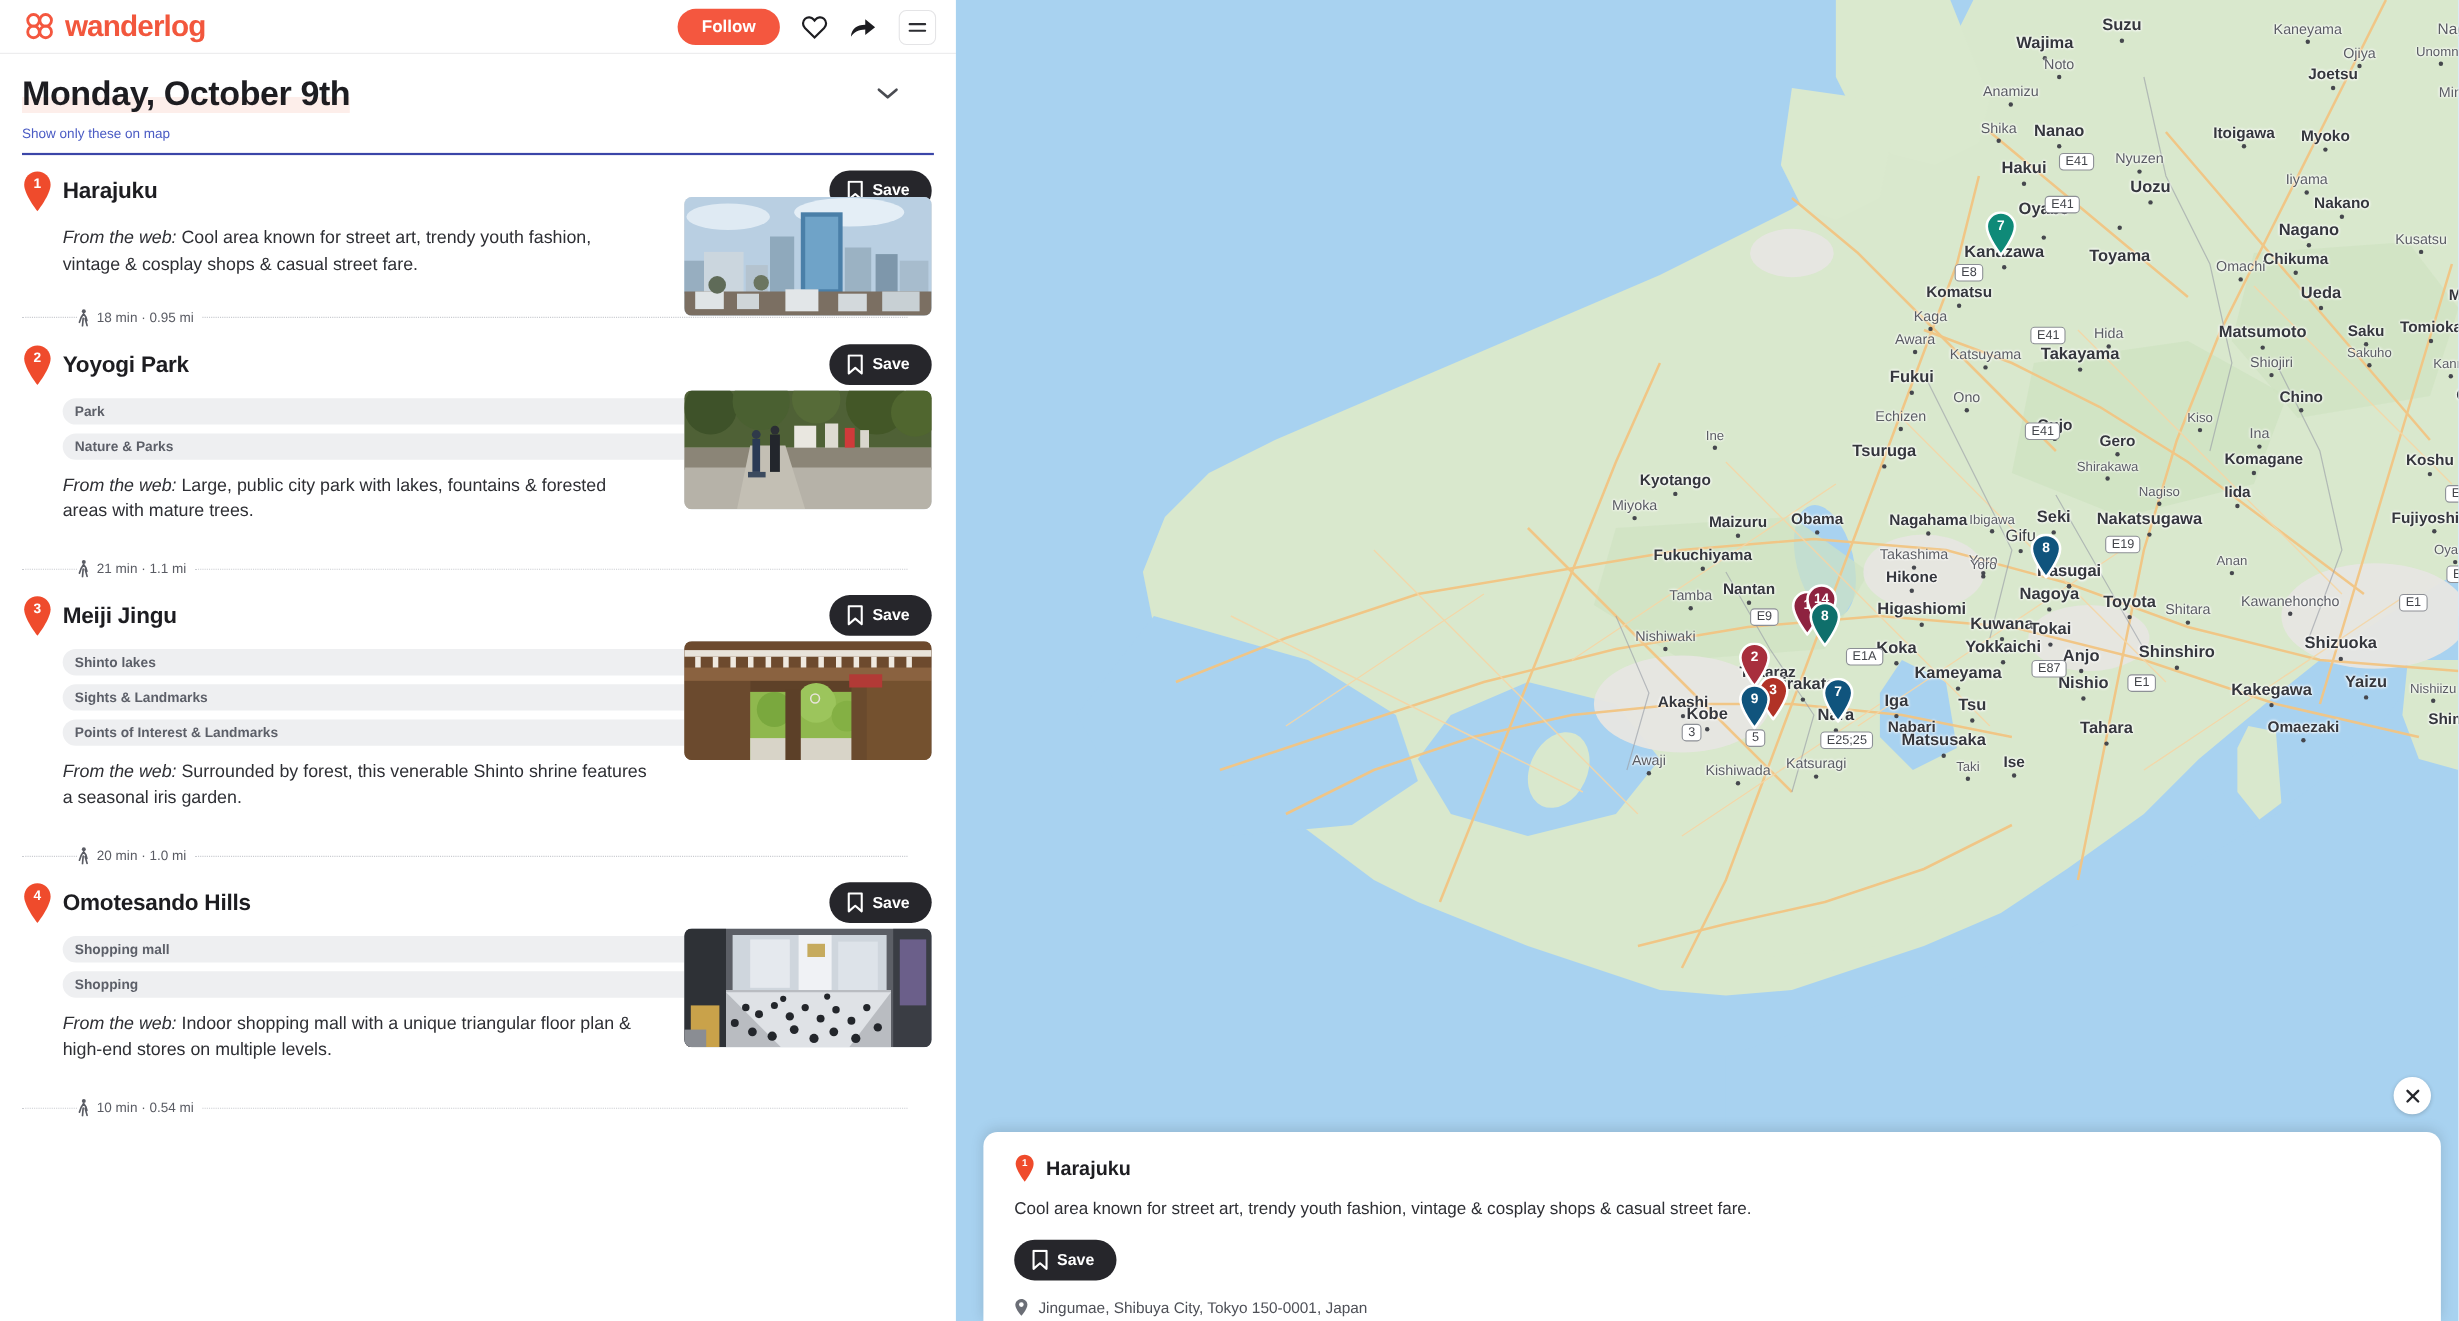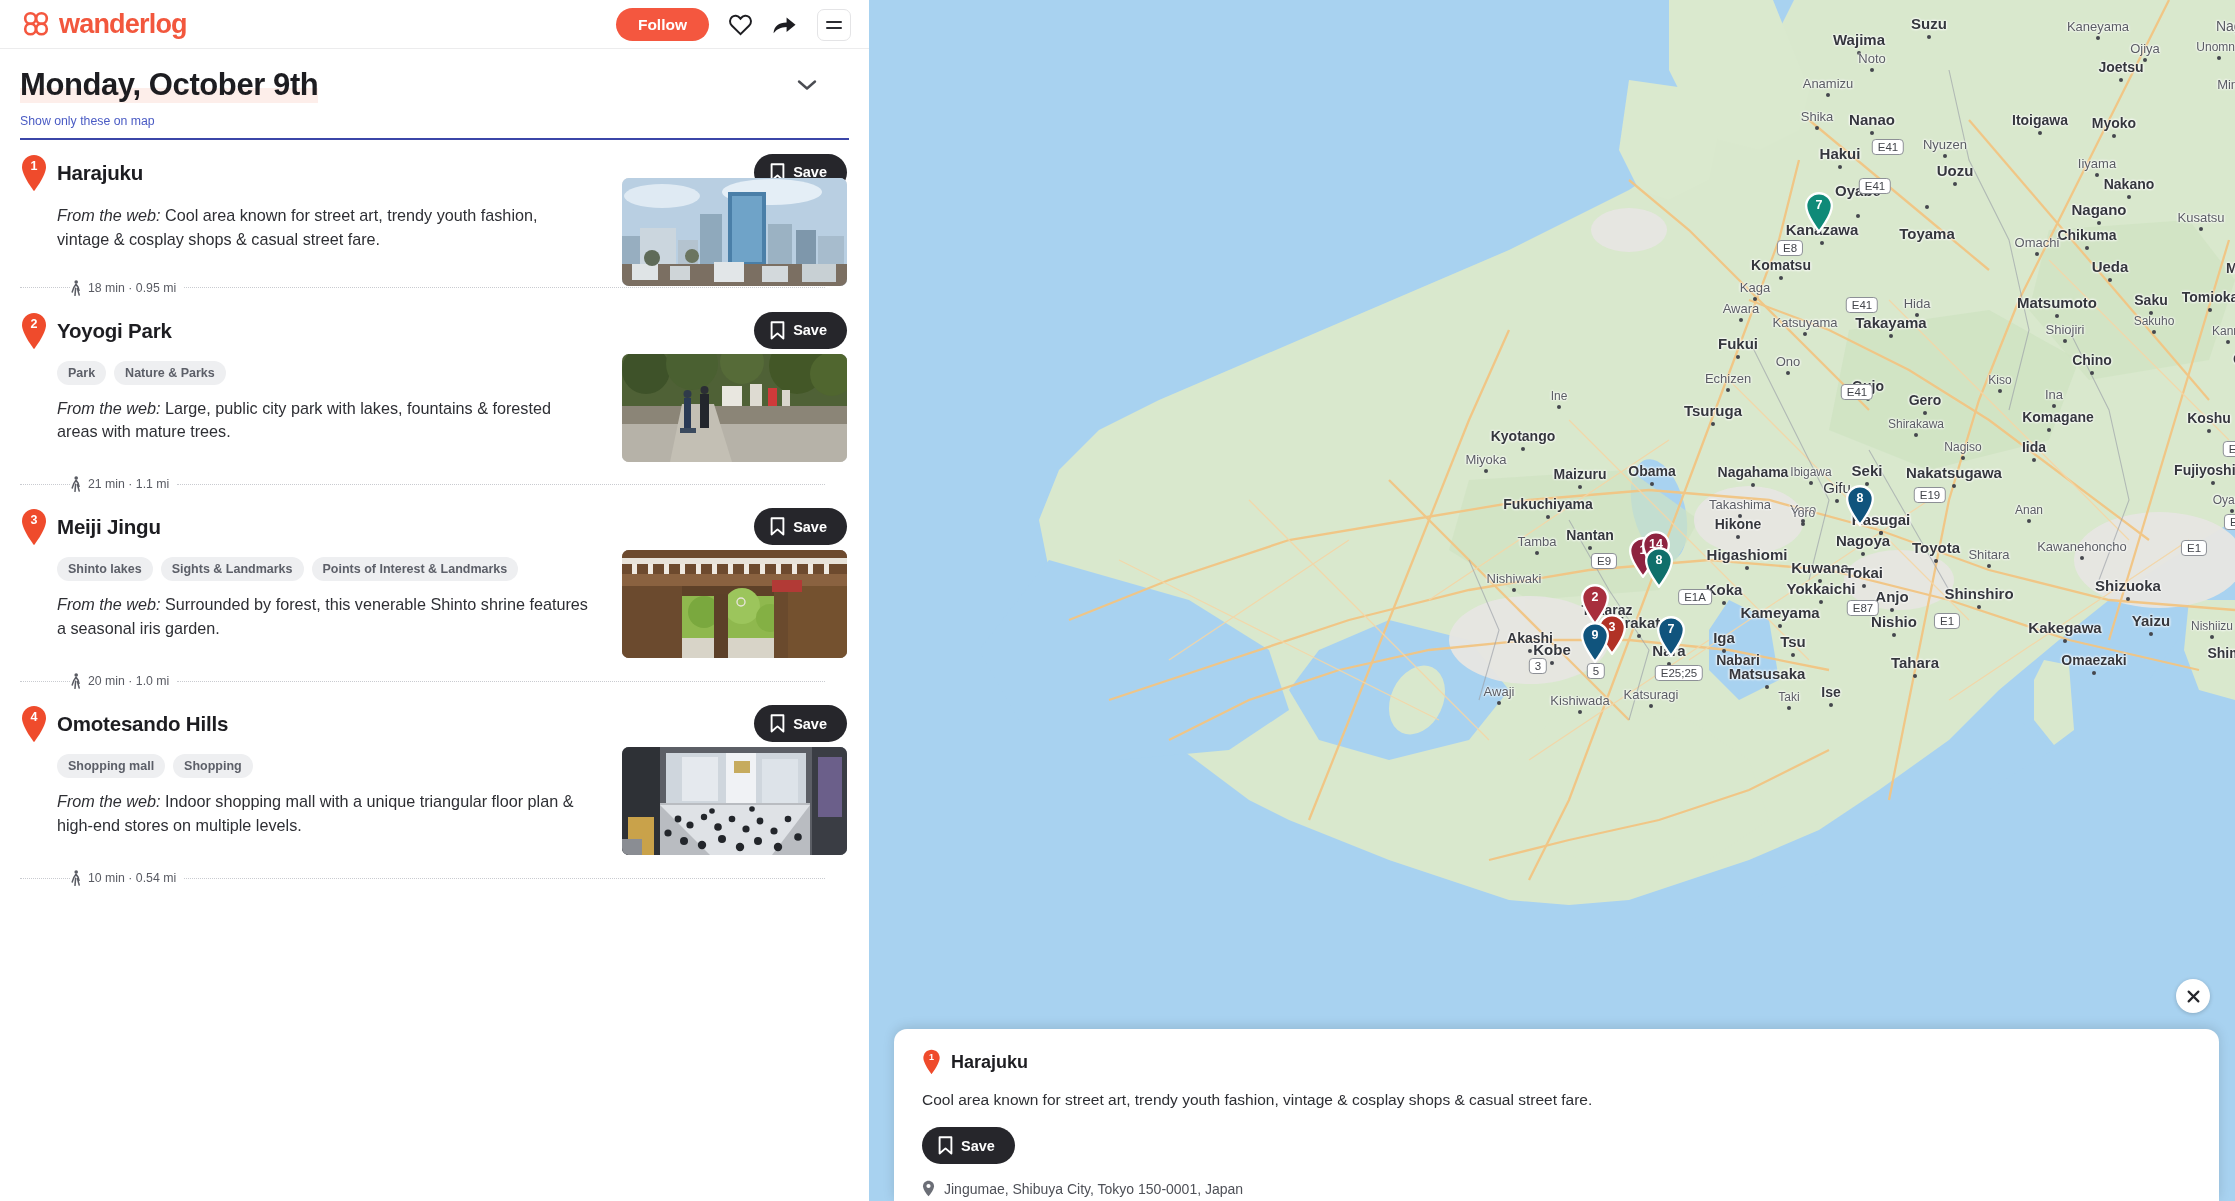--- a/index.html
+++ b/index.html
@@ -108,21 +108,21 @@
   }
   .save-btn {
     position: absolute; right: 0; top: -4px;
     background: #26262b; color: #fff;
     border: none; border-radius: 999px;
     font-size: 14.5px; font-weight: bold;
     padding: 9px 20px 9px 16px; cursor: pointer;
     display: flex; align-items: center; gap: 8px;
     font-family: "Liberation Sans", sans-serif;
   }
-  .tags { display: flex; gap: 8px; flex-wrap: wrap; margin: 11px 0 0 37px; }
+  .tags { display: flex; gap: 8px; flex-wrap: wrap; margin: 11px 0 0 37px; flex-direction: column; }
   .tag {
     background: #eeeff1; color: #5c5f68;
     border-radius: 999px; font-size: 12.5px; font-weight: bold;
     padding: 5px 11px; white-space: nowrap;
   }
   .desc {
     margin: 12px 0 0 37px;
     font-size: 16.2px; color: #2e2f34; line-height: 1.48;
     max-width: 535px;
   }

